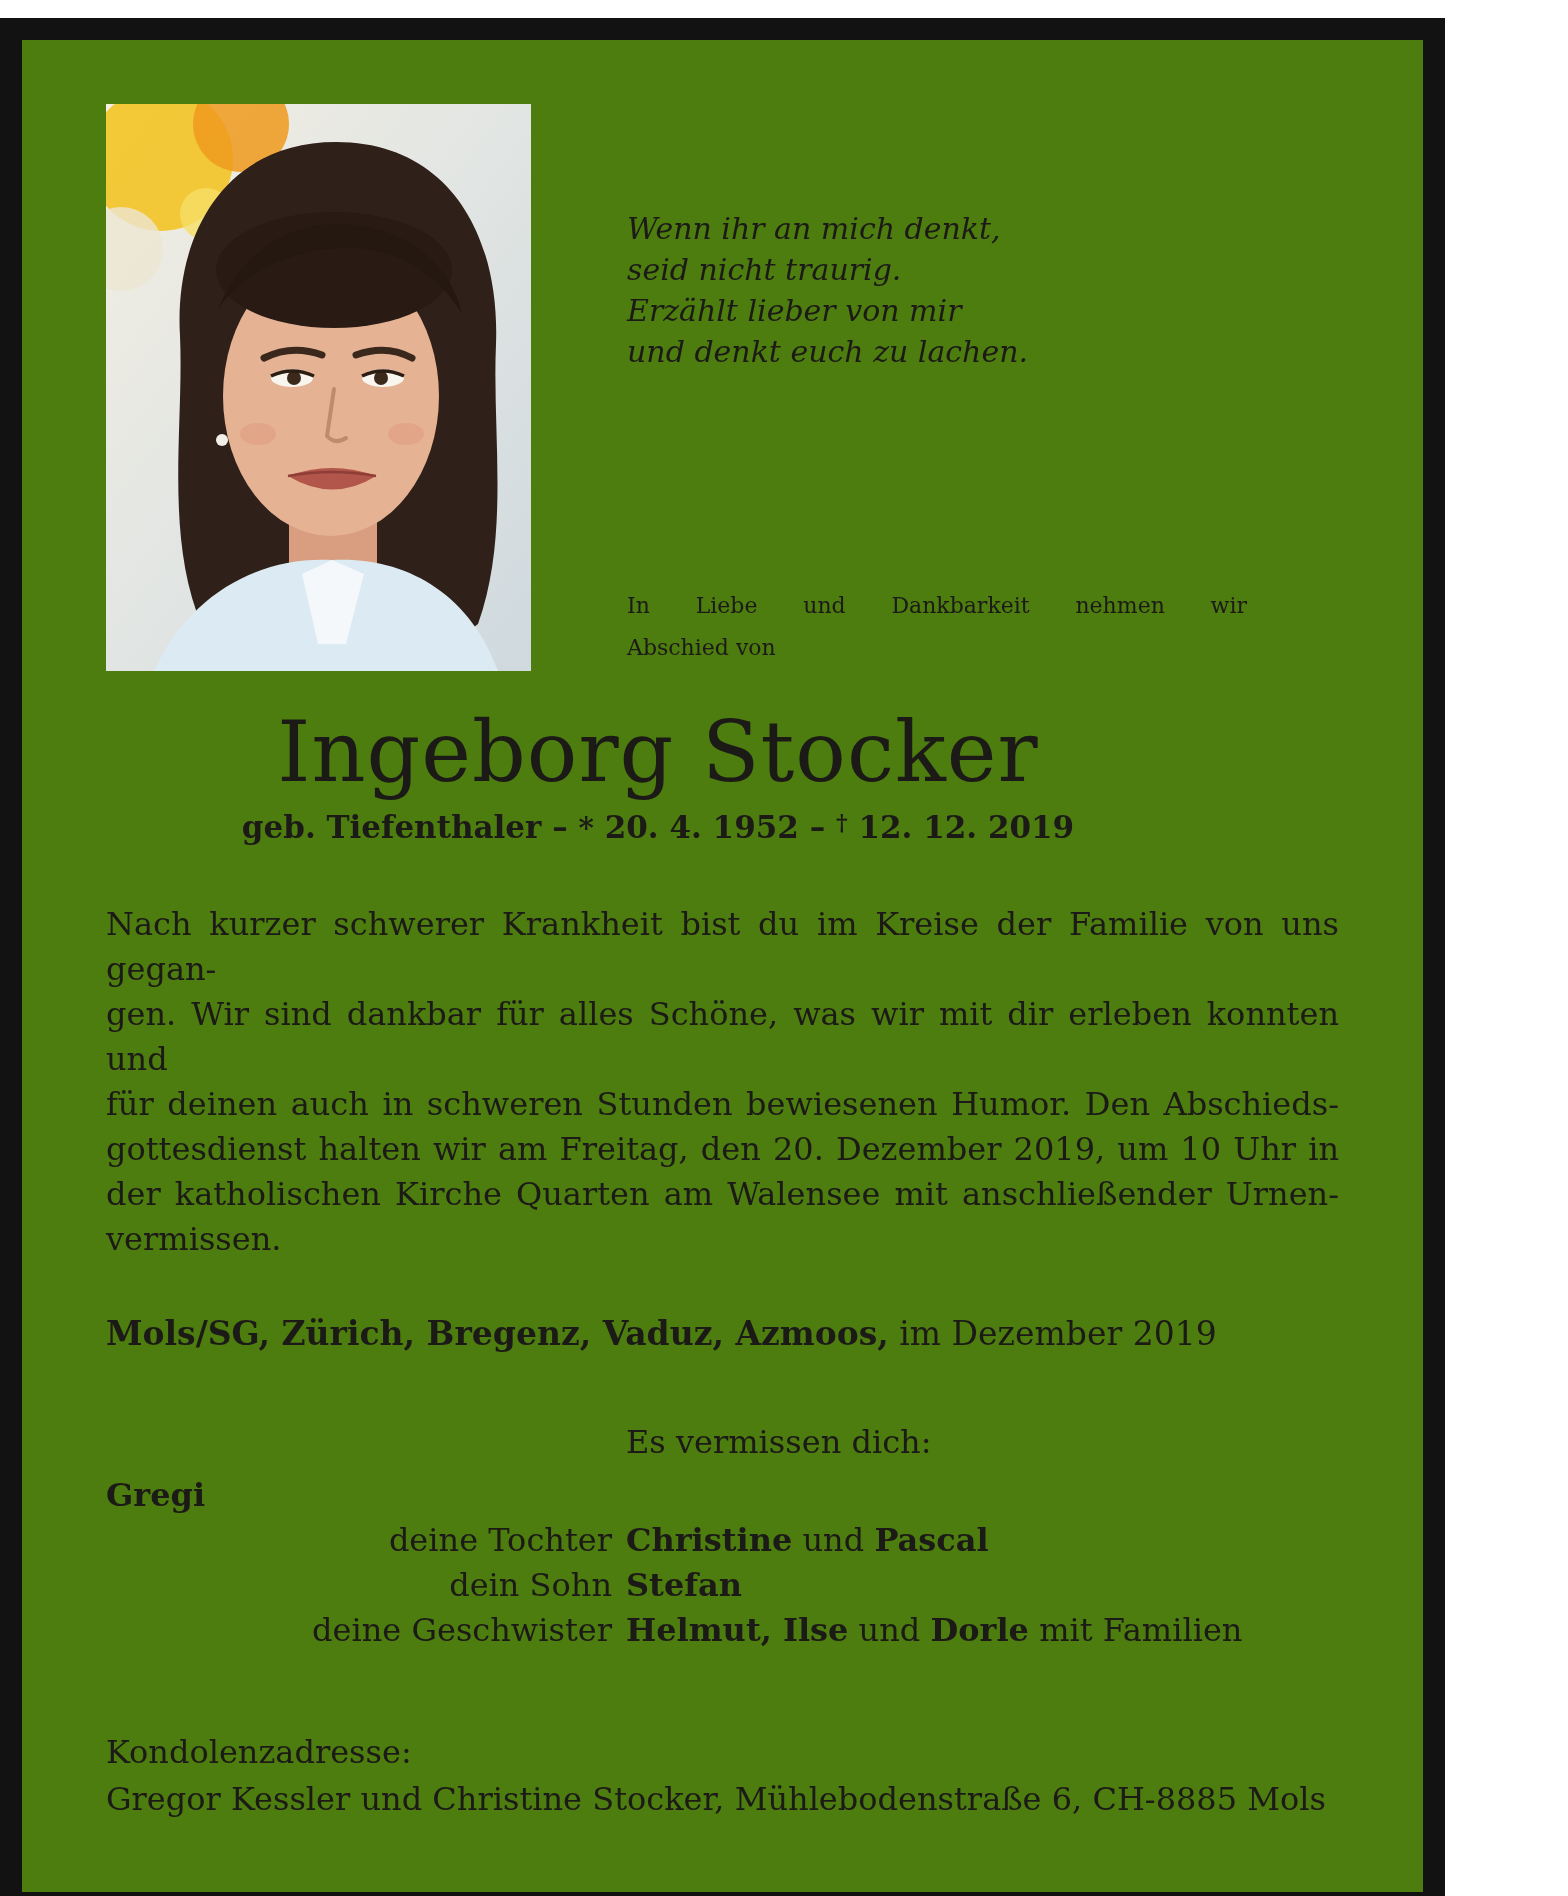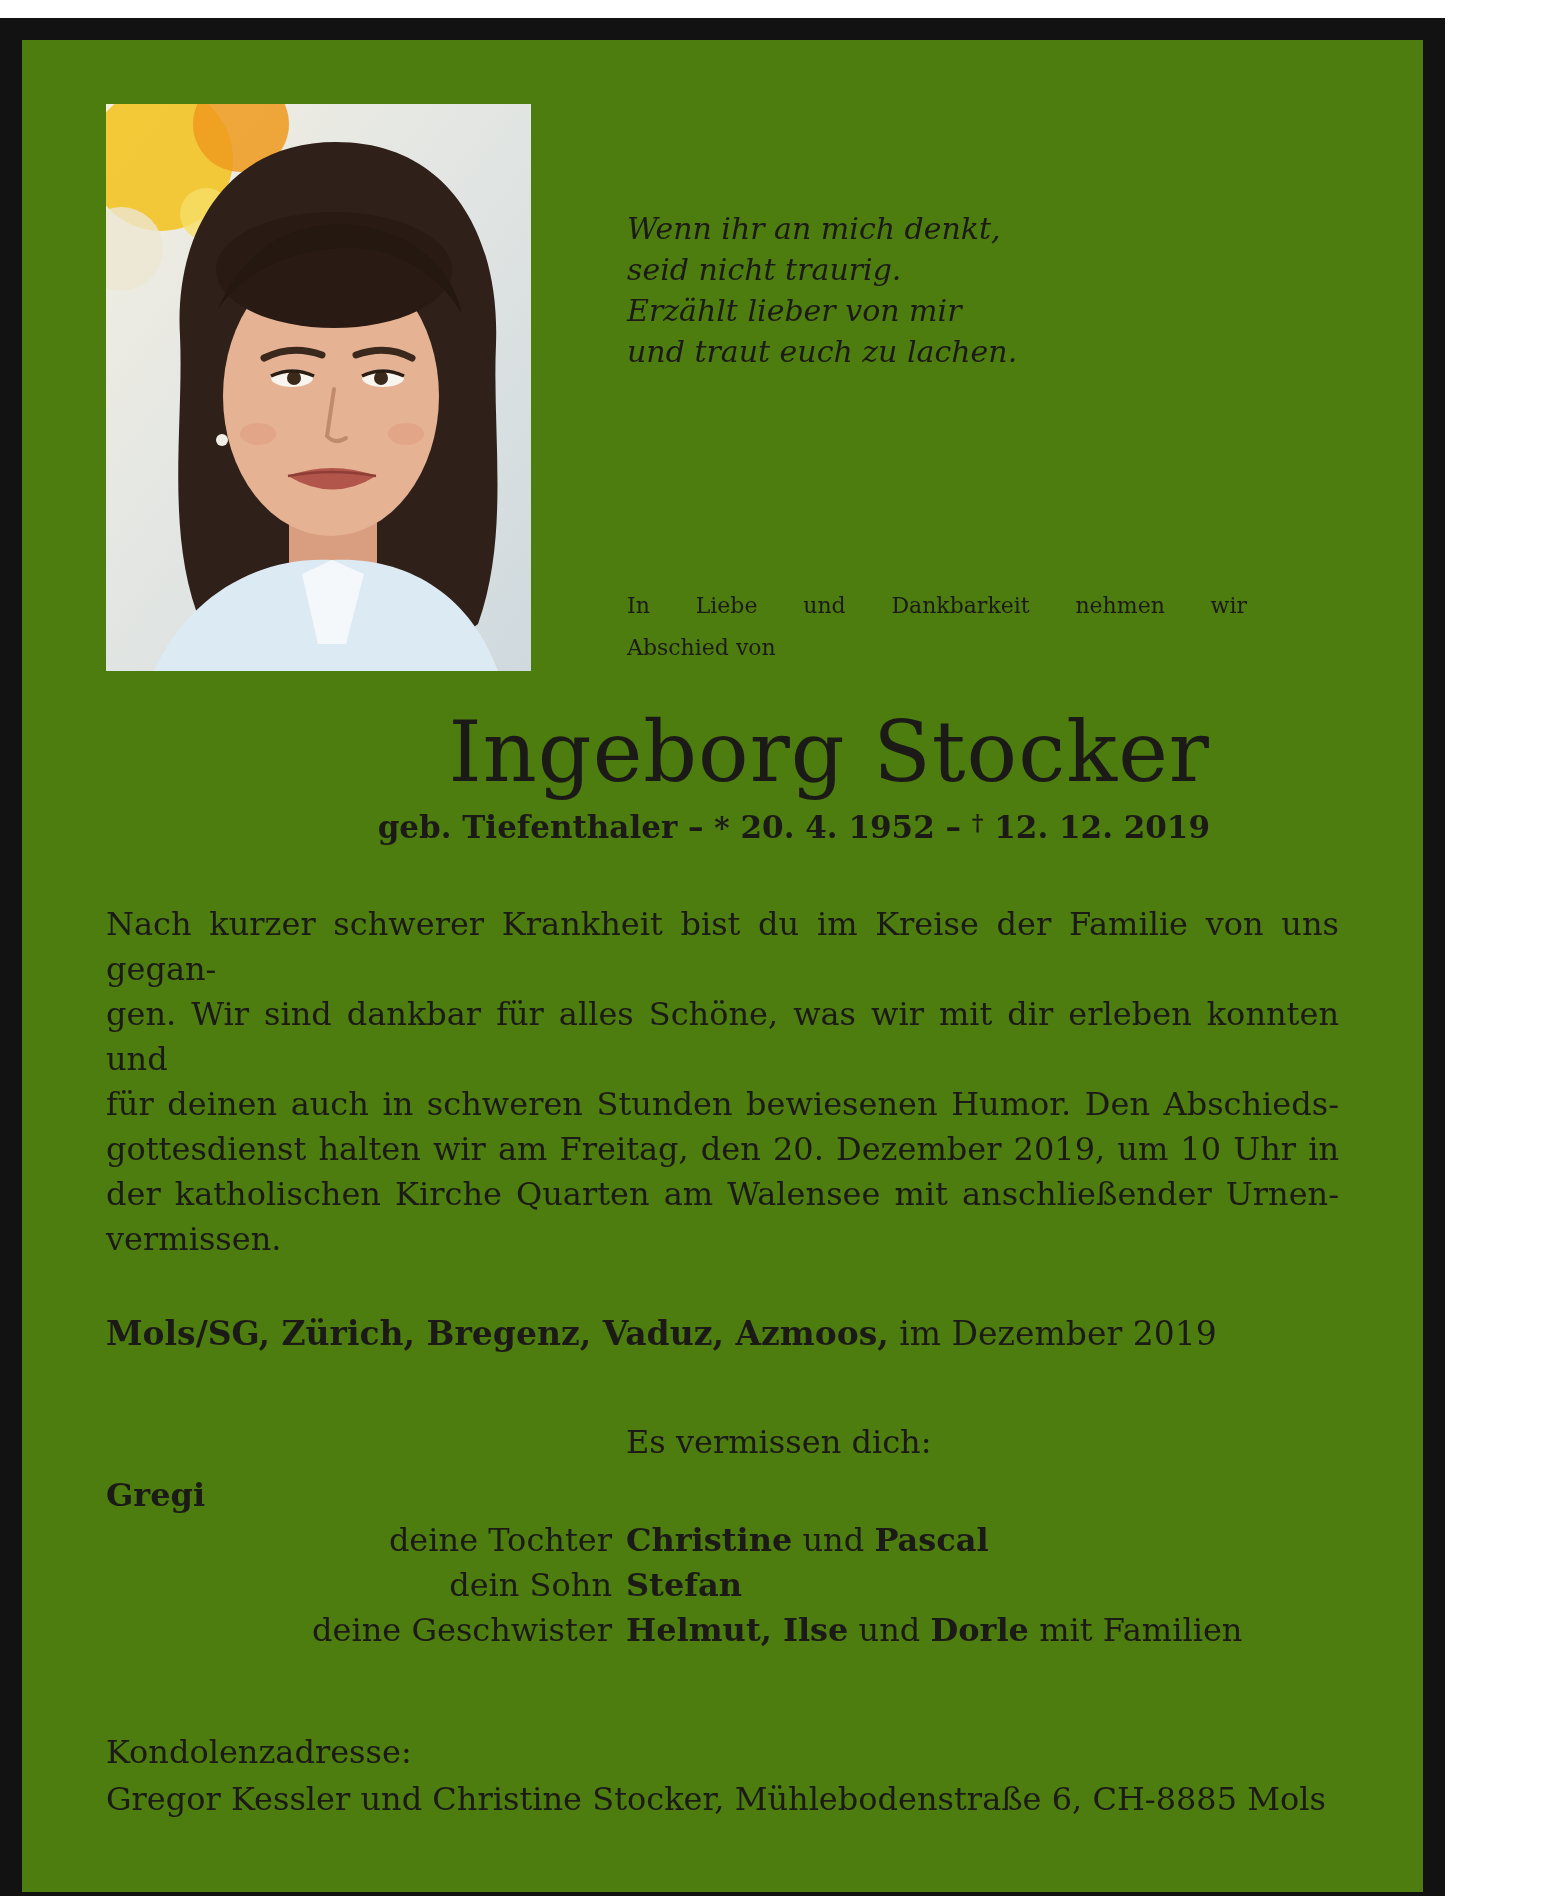--- a/index.html
+++ b/index.html
@@ -16,21 +16,21 @@
   }
   .top-row { display: flex; }
   .photo-wrap { flex: 0 0 425px; width: 425px; height: 567px; }
   .photo-wrap svg { display: block; width: 425px; height: 567px; }
   .right-col { margin-left: 96px; width: 620px; display: flex; flex-direction: column; }
   .poem { margin-top: 104px; font-style: italic; font-size: 30px; line-height: 41px; }
   .intro { margin-top: auto; font-size: 22px; line-height: 42px; margin-bottom: 2px; }
   .intro-line1 { text-align: justify; text-align-last: justify; }
   .intro-line2 { text-align: left; }
 
-  .name-block { width: 1104px; text-align: right; margin-top: 34px; }
+  .name-block { width: 1104px; text-align: center; margin-top: 34px; }
   .name { font-size: 84px; line-height: 1.12; font-weight: 400; letter-spacing: 1px; }
   .subtitle { font-size: 31px; font-weight: bold; margin-top: 10px; }
   .subtitle .dsym { font-size: 0.72em; vertical-align: 0.38em; }
   .subtitle .bsym { font-size: 0.95em; }
 
   .body-par { margin-top: 56px; font-size: 32px; line-height: 45px; }
   .body-line { text-align: justify; text-align-last: justify; }
   .body-line.last { text-align: left; text-align-last: left; }
 
   .dateline { margin-top: 52px; font-size: 33px; }
@@ -95,21 +95,21 @@
           <path d="M196,470 L226,456 L258,470 L240,540 L212,540 Z" fill="#f4f8fa"></path>
         </g>
       </svg>
     </div>
 
     <div class="right-col">
       <div class="poem">
         <div class="poem-line">Wenn ihr an mich denkt,</div>
         <div class="poem-line">seid nicht traurig.</div>
         <div class="poem-line">Erzählt lieber von mir</div>
-        <div class="poem-line">und traut euch zu lachen.</div>
+        <div class="poem-line">und denkt euch zu lachen.</div>
       </div>
       <div class="intro">
         <div class="intro-line1">In Liebe und Dankbarkeit nehmen wir</div>
         <div class="intro-line2">Abschied von</div>
       </div>
     </div>
 
   </div>
 
   <div class="name-block">

